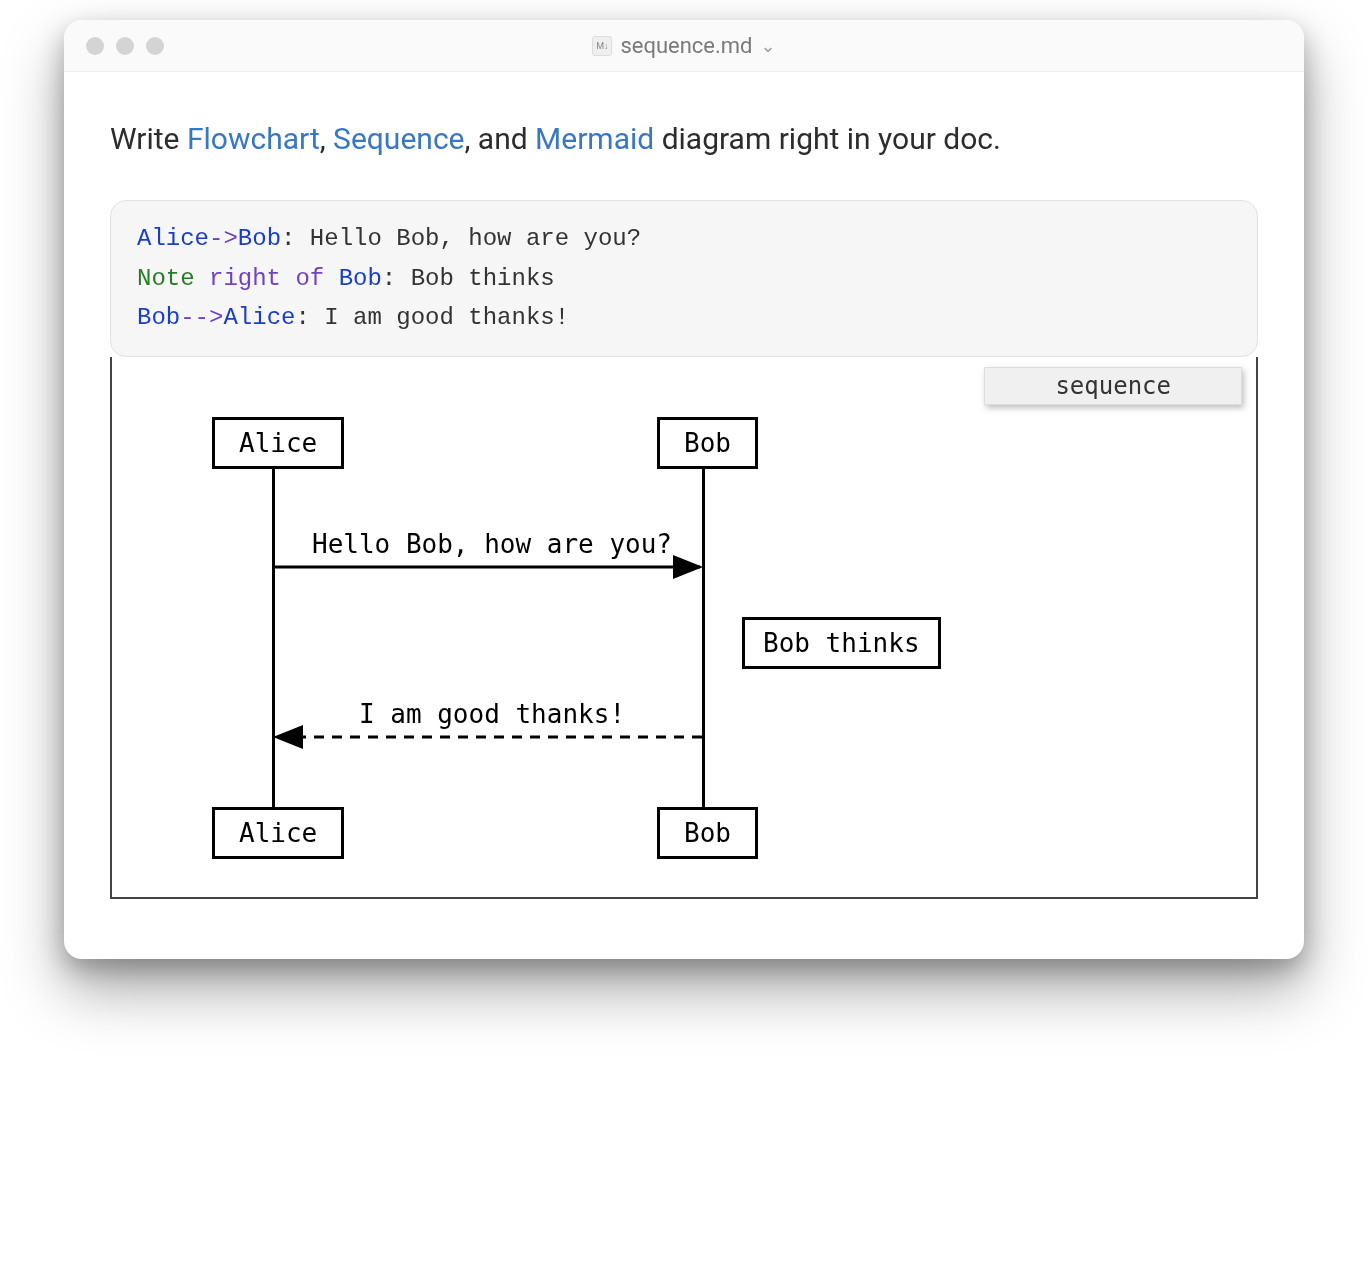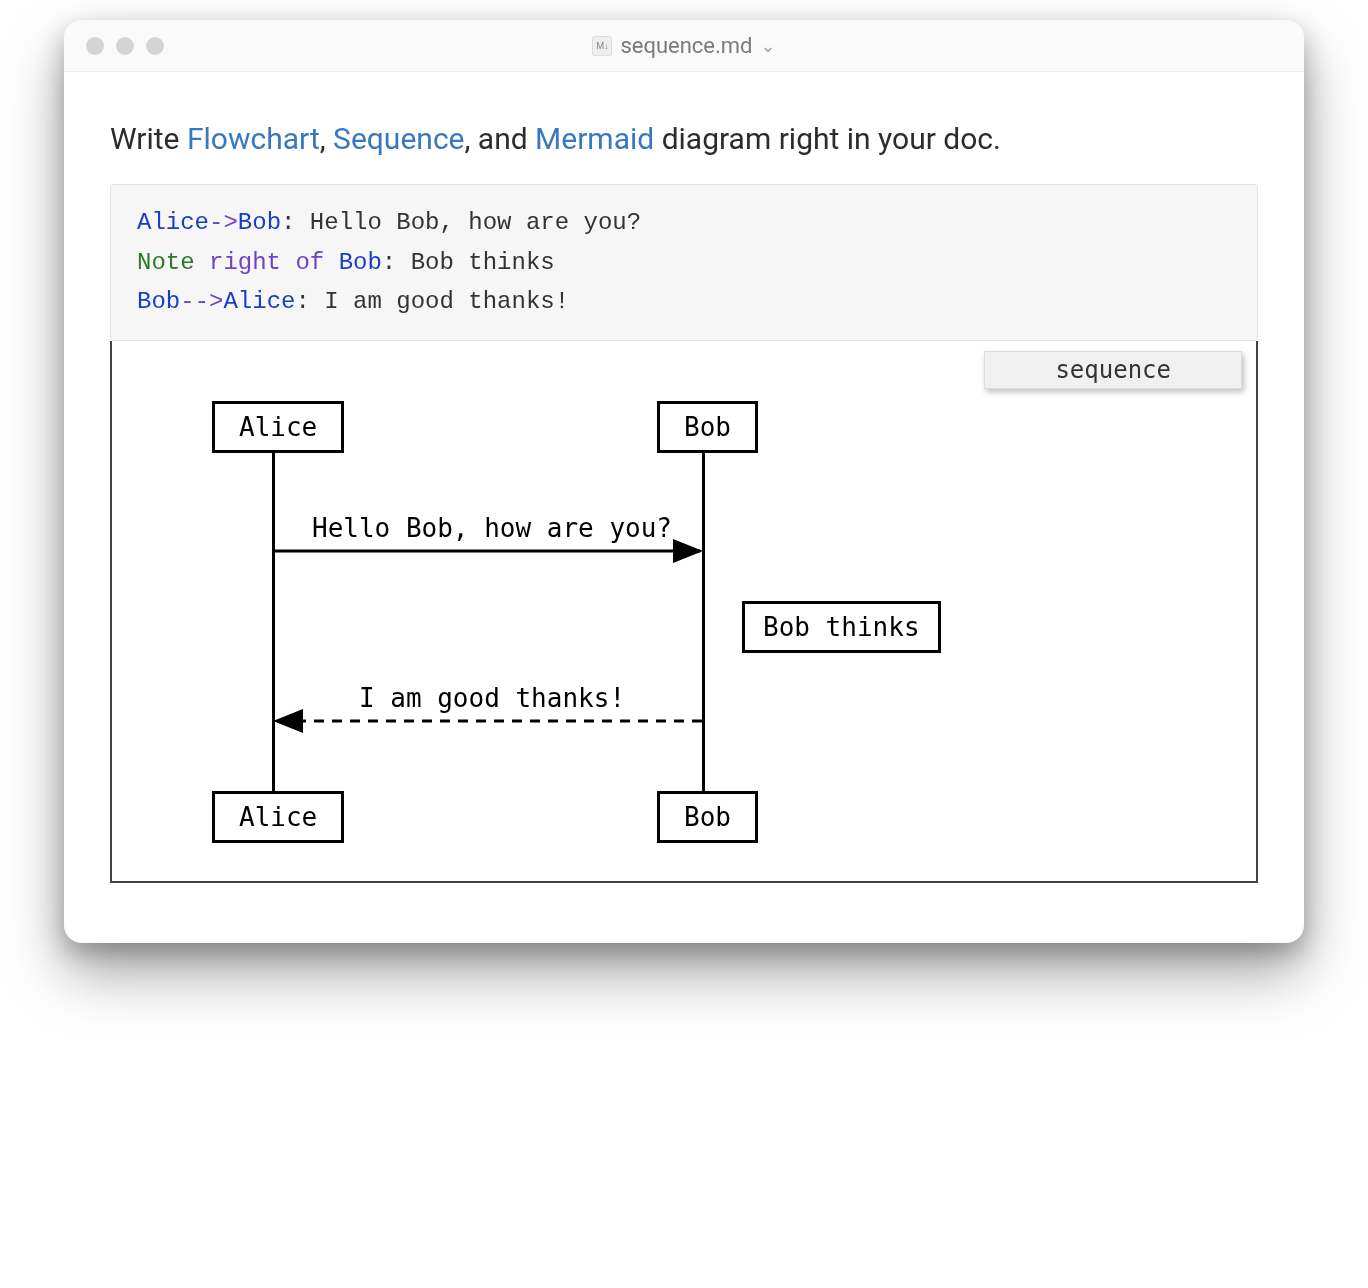--- a/index.html
+++ b/index.html
@@ -47,28 +47,28 @@
       width: 20px; height: 20px; background: #efefef; border: 1px solid #ddd; border-radius: 3px;
       display: inline-flex; align-items: center; justify-content: center; font-size: 9px; color: #888;
     }
     .chev { color: #9a9a9a; font-size: 18px; }
     .content {
       padding: 46px 46px 60px 46px;
     }
     .intro {
       font-size: 30px;
       color: #2c2c2c;
-      margin-bottom: 24px;
+      margin-bottom: 40px;
       line-height: 1.4;
     }
     .intro .lnk { color: #3877c2; }
     .codeblock {
       background: #f6f6f6;
       border: 1px solid #e2e2e2;
-      border-radius: 4px;
+      border-radius: 16px;
       padding: 18px 26px;
       font-family: "SFMono-Regular", Consolas, "Liberation Mono", Menlo, monospace;
       font-size: 24px;
       line-height: 1.65;
       color: #333;
       white-space: pre;
       overflow: auto;
     }
     .tk-name { color: #1a3ec5; }
     .tk-arrow { color: #6f42c1; }

